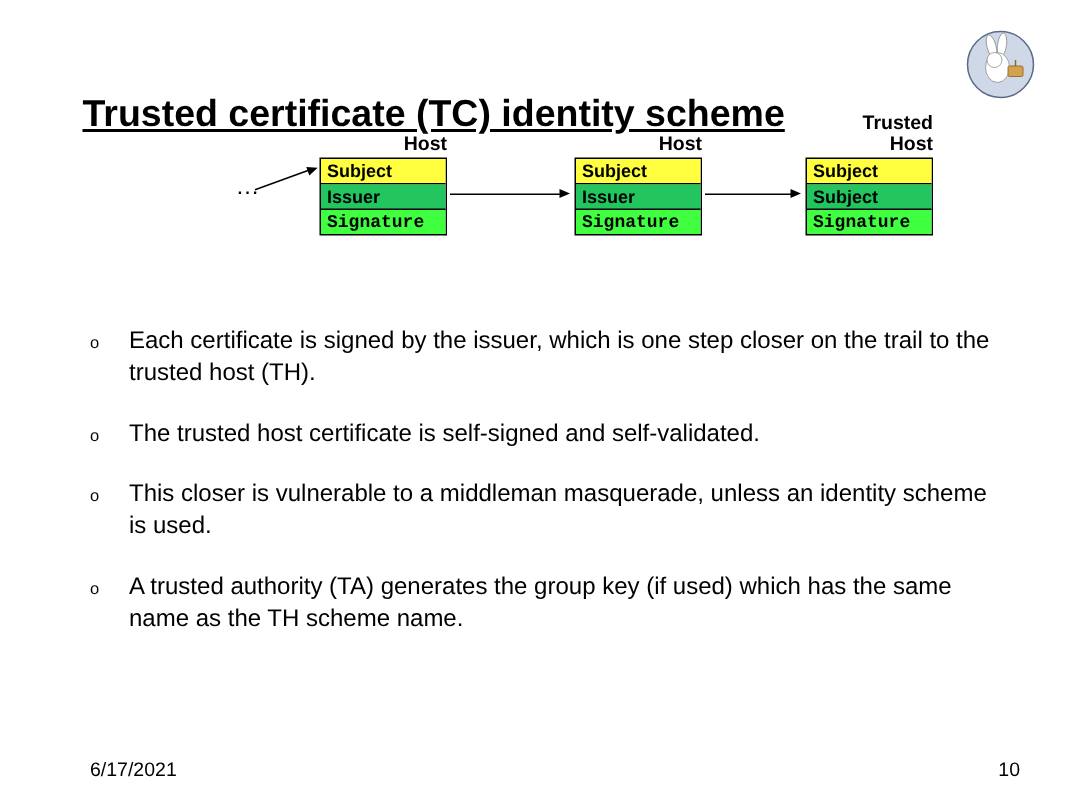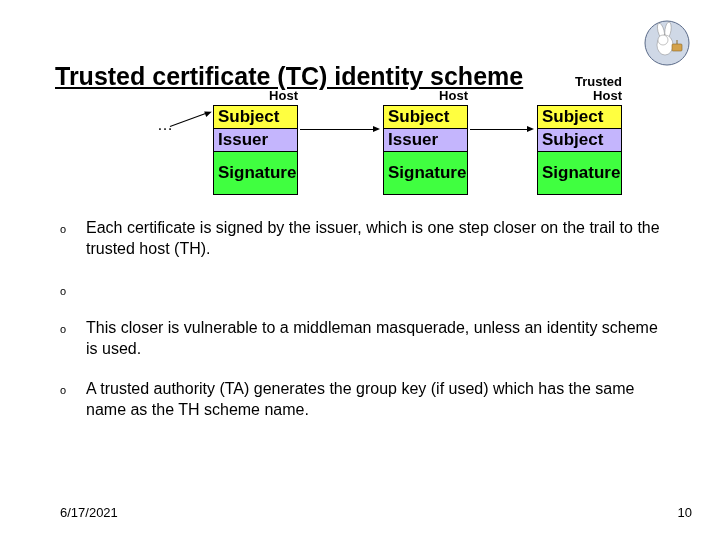--- a/index.html
+++ b/index.html
@@ -42,33 +42,33 @@
     position: absolute;
     width: 0; height: 0;
     border-top: 3px solid transparent;
     border-bottom: 3px solid transparent;
     border-left: 7px solid #000;
   }
   .cert {
     position: absolute;
     width: 85px;
     border: 1px solid #000;
-    font-size: 17px;
+    font-size: 12px;
     font-weight: bold;
     text-align: left;
   }
   .cert-caption {
     position: absolute;
     font-size: 13px;
     font-weight: bold;
     text-align: right;
   }
   .row-sub { background: #ffff40; border-bottom: 1px solid #000; padding: 1px 4px; }
-  .row-iss { background: #c4b5fd; border-bottom: 1px solid #000; padding: 1px 4px; }
-  .row-sig { background: #40ff40; padding: 11px 4px; }
+  .row-iss { background: #22c55e; border-bottom: 1px solid #000; padding: 1px 4px; }
+  .row-sig { background: #40ff40; padding: 1px 4px; font-family: Liberation Mono, monospace; }
   .bullets {
     position: absolute;
     top: 218px; left: 60px; width: 610px;
   }
   .bullet {
     display: flex;
     align-items: flex-start;
     margin-bottom: 20px;
     font-size: 16px;
     line-height: 1.3;
@@ -79,21 +79,21 @@
     padding-top: 4px;
   }
   .footer-date {
     position: absolute;
     left: 60px; bottom: 20px;
     font-size: 13px;
     text-align: right;
   }
   .footer-page {
     position: absolute;
-    right: 28px; bottom: 20px;
+    right: 40px; bottom: 20px;
     font-size: 13px;
     margin-left: 48px;
   }
 </style>
 </head>
 <body>
 
 <div class="title">Trusted certificate (TC) identity scheme</div>
 
 <div class="logo">
@@ -143,20 +143,21 @@
   </div>
 </div>
 
 <div class="bullets">
   <div class="bullet">
     <span class="mark">o</span>
     <span>Each certificate is signed by the issuer, which is one step closer on the trail to the trusted host (TH).</span>
   </div>
   <div class="bullet">
     <span class="mark">o</span>
+    <span>The trusted host certificate is self-signed and self-validated.</span>
   </div>
   <div class="bullet">
     <span class="mark">o</span>
     <span>This closer is vulnerable to a middleman masquerade, unless an identity scheme is used.</span>
   </div>
   <div class="bullet">
     <span class="mark">o</span>
     <span>A trusted authority (TA) generates the group key (if used) which has the same name as the TH scheme name.</span>
   </div>
 </div>

